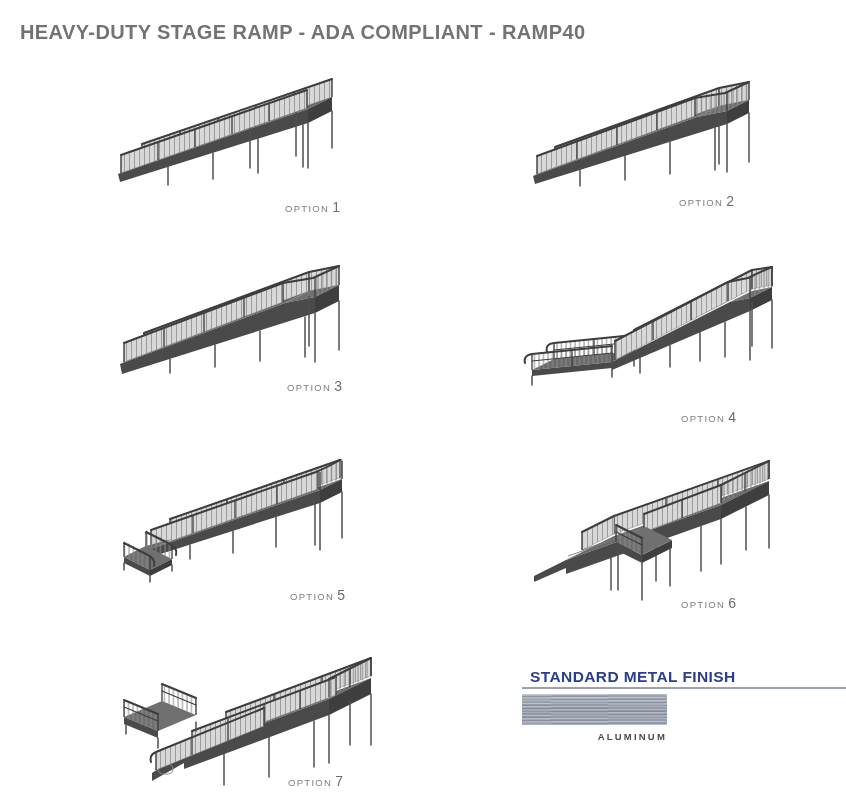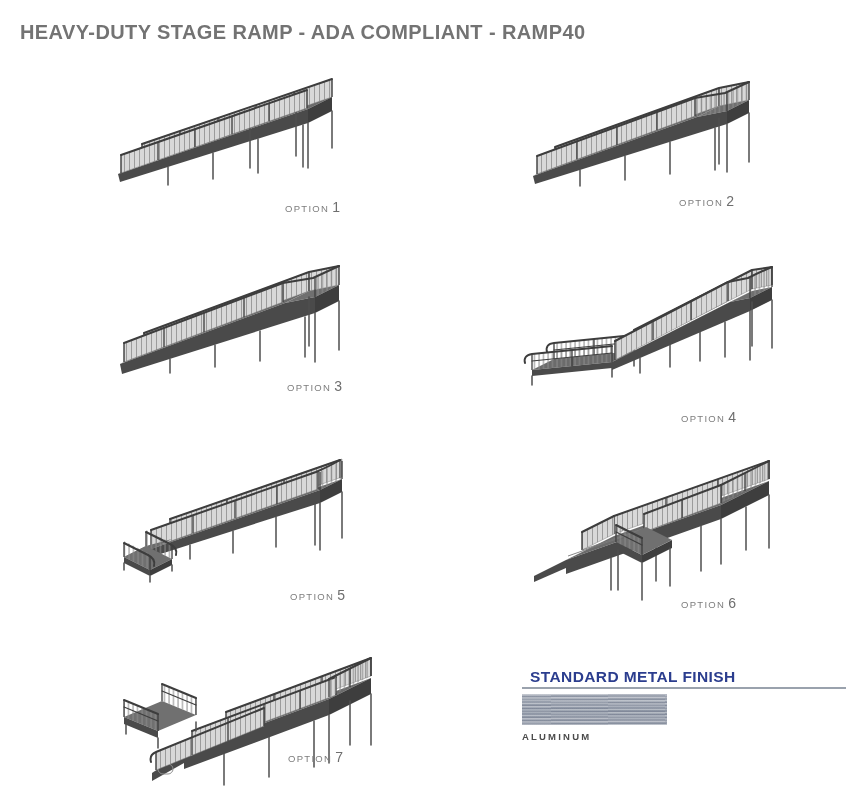--- a/index.html
+++ b/index.html
@@ -12,21 +12,21 @@
   .opt-word{font-size:9.5px;letter-spacing:1.3px;color:#7d7d7d;}
   .opt-num{font-size:14px;color:#6e6e6e;margin-left:3px;}
   .finish-heading{position:absolute;left:522px;top:668px;font-size:15.5px;font-weight:bold;
                   color:#2b3d8e;letter-spacing:.4px;margin-left:8px;}
   .finish-rule{position:absolute;left:522px;top:687px;width:324px;height:2px;background:#9aa2ad;}
   .swatch{position:absolute;left:522px;top:694px;width:145px;height:31px;
      background:
        repeating-linear-gradient(180deg, rgba(255,255,255,.22) 0 1px, rgba(255,255,255,0) 1px 2px, rgba(60,70,95,.16) 2px 3px),
        repeating-linear-gradient(179deg, rgba(255,255,255,.10) 0 2px, rgba(90,100,120,.12) 2px 4px),
        linear-gradient(180deg,#aab0bb,#959dab 55%,#a2a8b4);}
-  .swatch-label{position:absolute;left:522px;top:731px;width:145px;text-align:left;
+  .swatch-label{position:absolute;left:522px;top:731px;width:145px;text-align:right;
      font-size:9.5px;font-weight:600;letter-spacing:2.2px;color:#4b4b4b;}
   
   .deck{fill:#6b6b6b;stroke:none;}
   .deck2{fill:#707070;}
   .fascia{fill:#4a4a4a;}
   .endcap{fill:#3e3e3e;}
   .panel{fill:url(#pk);stroke:#7e7e7e;stroke-width:.5;}
   .openpanel{fill:url(#pko);stroke:none;}
   .rail{stroke:#3d3d3d;stroke-width:2;fill:none;stroke-linecap:round;stroke-linejoin:round;}
   .rail2{stroke:#3d3d3d;stroke-width:1.2;fill:none;stroke-linecap:round;}
@@ -224,21 +224,21 @@
   </div>
   <div class="opt-label" style="left:681px;top:408px">
     <span class="opt-word">OPTION</span><span class="opt-num">4</span>
   </div>
   <div class="opt-label" style="left:290px;top:586px">
     <span class="opt-word">OPTION</span><span class="opt-num">5</span>
   </div>
   <div class="opt-label" style="left:681px;top:594px">
     <span class="opt-word">OPTION</span><span class="opt-num">6</span>
   </div>
-  <div class="opt-label" style="left:288px;top:748px">
+  <div class="opt-label" style="left:288px;top:772px">
     <span class="opt-word">OPTION</span><span class="opt-num">7</span>
   </div>
 
   <div class="finish-heading">STANDARD METAL FINISH</div>
   <div class="finish-rule"></div>
   <div class="swatch"></div>
   <div class="swatch-label">ALUMINUM</div>
 
 </div>
 

